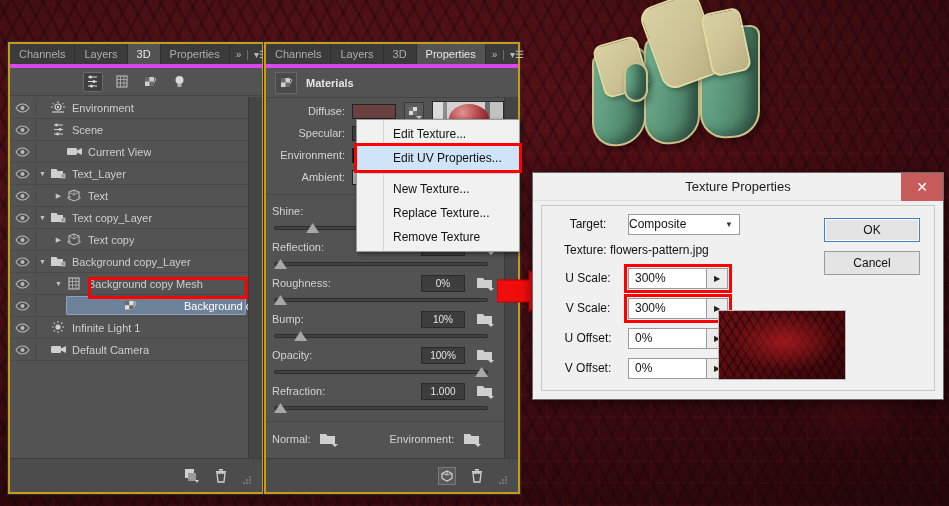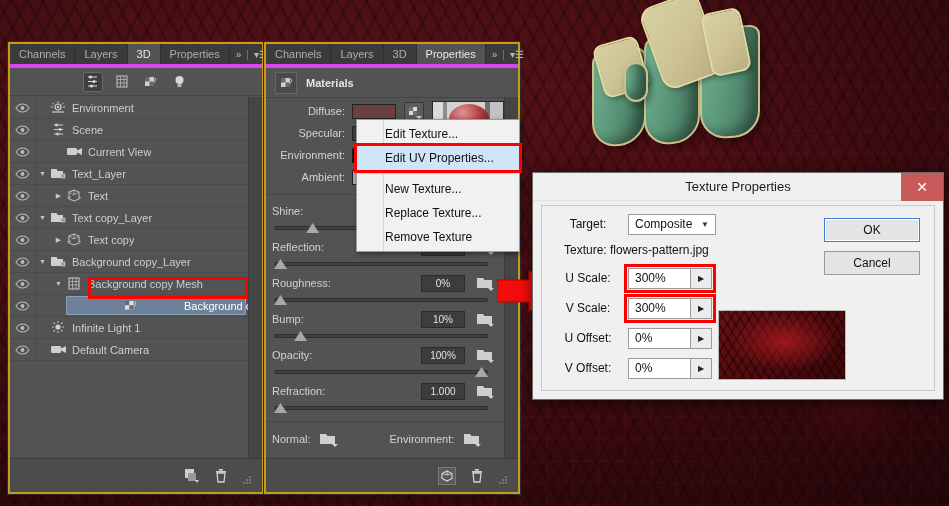--- a/index.html
+++ b/index.html
@@ -171,21 +171,21 @@
   #ctx-menu {
     position: absolute; left: 356px; top: 119px; width: 164px;
     background: #f1f1f1; border: 1px solid #9a9a9a;
     box-shadow: 2px 2px 5px rgba(0,0,0,.45); z-index: 40;
     padding: 2px 0;
   }
   #ctx-menu::before {
     content: ""; position: absolute; left: 26px; top: 0; bottom: 0; width: 1px; background: #d6d6d6;
   }
   .mi {
-    height: 24px; display: flex; align-items: center; padding-left: 28px;
+    height: 24px; display: flex; align-items: center; padding-left: 36px;
     font-size: 12px; color: #111; cursor: pointer; position: relative;
   }
   .mi.hl { background: #cfe4f7; }
   .mi.hl::after {
     content: ""; position: absolute; left: -3px; right: -3px; top: -3px; bottom: -3px;
     border: 3px solid #ff0000; pointer-events: none;
   }
   .mi-sep { height: 1px; background: #d0d0d0; margin: 3px 2px; }
 
   
@@ -201,28 +201,28 @@
   }
   #dlg-close {
     position: absolute; right: 0; top: 0; width: 42px; height: 28px;
     background: #c75b5b; color: #fff; display: flex; align-items: center;
     justify-content: center; font-size: 14px; cursor: pointer;
   }
   #dlg-inner { position: absolute; left: 8px; right: 8px; top: 32px; bottom: 8px; border: 1px solid #c8c8c8; background: #f0f0f0; }
   .drow { display: flex; align-items: center; height: 24px; margin-top: 6px; padding-left: 14px; }
   .dlabel { width: 72px; text-align: center; font-size: 12px; color: #111; padding-right: 8px; }
   .dselect {
-    width: 88px; height: 21px; background: #fff; border: 1px solid #9b9b9b;
+    width: 112px; height: 21px; background: #fff; border: 1px solid #9b9b9b;
     font-size: 12px; color: #111; display: flex; align-items: center;
-    padding-left: 6px; position: relative; cursor: pointer;
+    position: relative; cursor: pointer;
   }
   .dselect .cv { position: absolute; right: 6px; font-size: 8px; color: #333; }
   .dspin { display: flex; height: 21px; position: relative; }
   .dspin .fld {
-    width: 62px; background: #fff; border: 1px solid #9b9b9b; border-right: none;
+    width: 78px; background: #fff; border: 1px solid #9b9b9b; border-right: none;
     font-size: 12px; color: #111; display: flex; align-items: center; padding-left: 6px; cursor: text;
   }
   .dspin .btn {
     width: 22px; background: #ececec; border: 1px solid #9b9b9b;
     display: flex; align-items: center; justify-content: center; font-size: 8px; color: #222; cursor: pointer;
   }
   .dspin.marked::after {
     content: ""; position: absolute; left: -4px; right: -4px; top: -4px; bottom: -4px;
     border: 3px solid #ff0000; pointer-events: none;
   }

